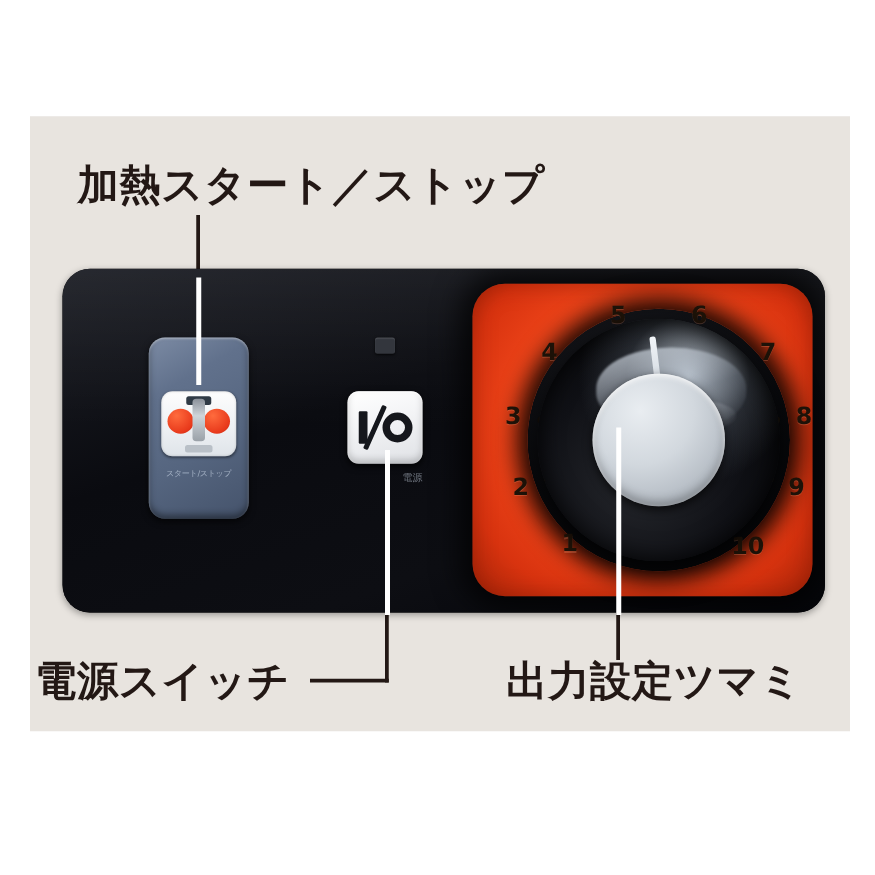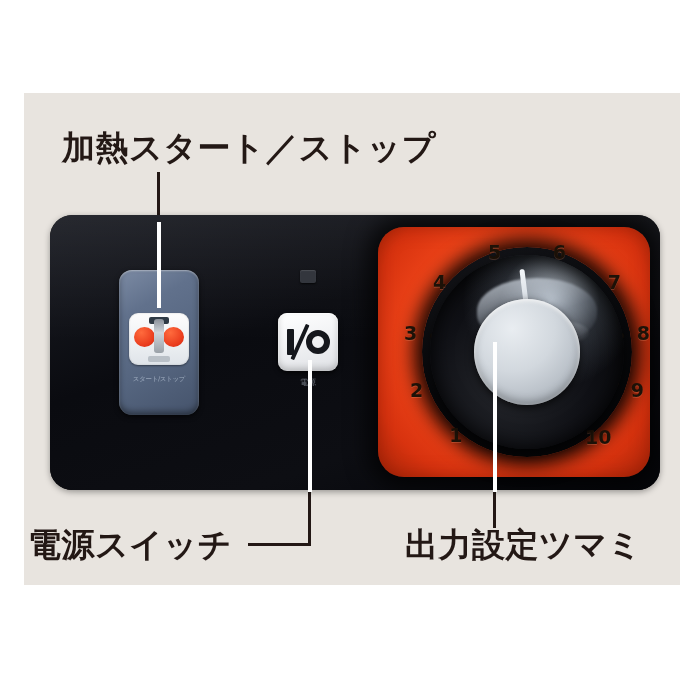--- a/index.html
+++ b/index.html
@@ -120,21 +120,21 @@
   .io-i{width:7px;height:26px;background:#15171c;border-radius:1px;margin-right:1px;}
   .io-slash{
     width:4px;height:38px;background:#15171c;transform:rotate(24deg);
     margin:0 3px;border-radius:1px;
   }
   .io-o{
     width:24px;height:24px;border-radius:50%;
     border:6px solid #15171c;box-sizing:border-box;margin-left:1px;
   }
   .io-label{
-    position:absolute;left:228px;top:162px;width:60px;text-align:center;
+    position:absolute;left:228px;top:162px;width:60px;text-align:right;
     font-size:8px;color:#6e747e;letter-spacing:0;
     font-family:Liberation Mono, monospace;
   }
 
   
   .dialplate{
     position:absolute;left:328px;top:12px;width:272px;height:250px;
     border-radius:26px;
     background:radial-gradient(ellipse at 50% 45%,#ff5a28 0%,#f4491c 46%,#d8330f 78%,#a72508 100%);
     box-shadow:0 0 22px 10px rgba(0,0,0,.75),inset 0 0 18px rgba(120,20,0,.5);

